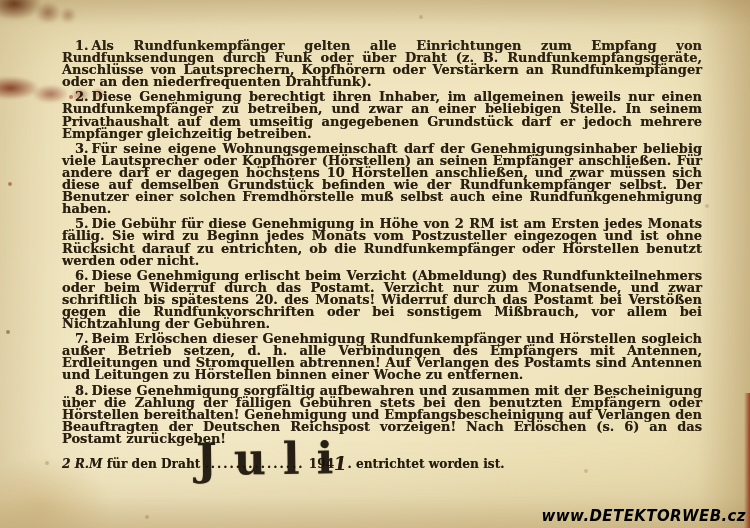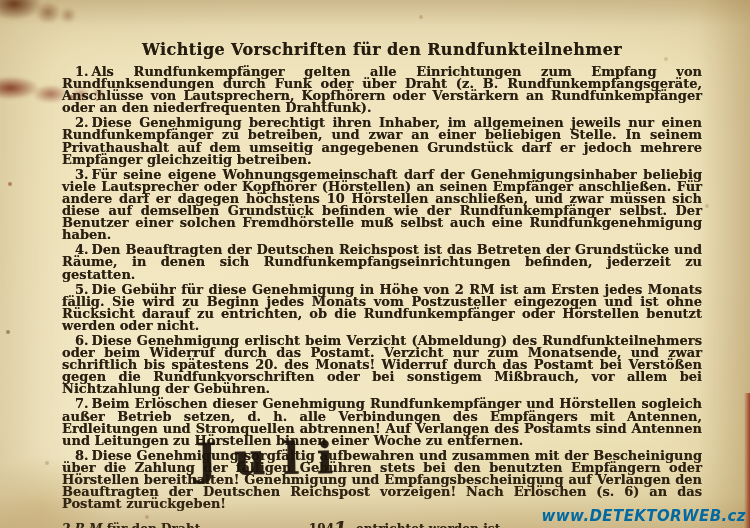--- a/index.html
+++ b/index.html
@@ -82,40 +82,38 @@
   .month-stamp{
     position:absolute;left:196px;top:433px;
     font-size:44px;font-weight:bold;letter-spacing:17px;
     color:rgba(26,18,10,.88);transform:rotate(-.6deg);
     text-shadow:0 0 1px rgba(26,18,10,.5);
     pointer-events:none;
   }
   .watermark{
     position:absolute;right:4px;bottom:3px;
     font-family:"DejaVu Sans",sans-serif;font-style:italic;font-weight:bold;
-    font-size:15px;letter-spacing:.4px;color:#0369a1;
+    font-size:15px;letter-spacing:.4px;color:#000000;
   }
 </style>
 </head>
 <body>
 
 <div class="paper"></div>
 <div class="stain stain-corner"></div>
 <div class="stain stain-left-streak"></div>
 <div class="stain stain-bottom-left"></div>
 <div class="specks"></div>
 
 <div class="page">
-  <h1 class="title">Wichtige Vorschriften für den Rundfunkteilnehmer</h1>
 
   <div>
     <p class="reg"><span class="num">1.</span><span>Als Rundfunkempfänger gelten alle Einrichtungen zum Empfang von Rundfunksendungen durch Funk oder über Draht (z. B. Rundfunkempfangsgeräte, Anschlüsse von Lautsprechern, Kopfhörern oder Verstärkern an Rundfunkempfänger oder an den niederfrequenten Drahtfunk).</span></p>
     <p class="reg"><span class="num">2.</span><span>Diese Genehmigung berechtigt ihren Inhaber, im allgemeinen jeweils nur einen Rundfunkempfänger zu betreiben, und zwar an einer beliebigen Stelle. In seinem Privathaushalt auf dem umseitig angegebenen Grundstück darf er jedoch mehrere Empfänger gleichzeitig betreiben.</span></p>
     <p class="reg"><span class="num">3.</span><span>Für seine eigene Wohnungsgemeinschaft darf der Genehmigungsinhaber beliebig viele Lautsprecher oder Kopfhörer (Hörstellen) an seinen Empfänger anschließen. Für andere darf er dagegen höchstens 10 Hörstellen anschließen, und zwar müssen sich diese auf demselben Grundstück befinden wie der Rundfunkempfänger selbst. Der Benutzer einer solchen Fremdhörstelle muß selbst auch eine Rundfunkgenehmigung haben.</span></p>
-    <p class="reg"><span class="num">4.</span><span>Den Beauftragten der Deutschen Reichspost ist das Betreten der Grundstücke und Räume, in denen sich Rundfunkempfangseinrichtungen befinden, jederzeit zu gestatten.</span></p>
     <p class="reg"><span class="num">5.</span><span>Die Gebühr für diese Genehmigung in Höhe von 2 RM ist am Ersten jedes Monats fällig. Sie wird zu Beginn jedes Monats vom Postzusteller eingezogen und ist ohne Rücksicht darauf zu entrichten, ob die Rundfunkempfänger oder Hörstellen benutzt werden oder nicht.</span></p>
     <p class="reg"><span class="num">6.</span><span>Diese Genehmigung erlischt beim Verzicht (Abmeldung) des Rundfunkteilnehmers oder beim Widerruf durch das Postamt. Verzicht nur zum Monatsende, und zwar schriftlich bis spätestens 20. des Monats! Widerruf durch das Postamt bei Verstößen gegen die Rundfunkvorschriften oder bei sonstigem Mißbrauch, vor allem bei Nichtzahlung der Gebühren.</span></p>
     <p class="reg"><span class="num">7.</span><span>Beim Erlöschen dieser Genehmigung Rundfunkempfänger und Hörstellen sogleich außer Betrieb setzen, d. h. alle Verbindungen des Empfängers mit Antennen, Erdleitungen und Stromquellen abtrennen! Auf Verlangen des Postamts sind Antennen und Leitungen zu Hörstellen binnen einer Woche zu entfernen.</span></p>
     <p class="reg"><span class="num">8.</span><span>Diese Genehmigung sorgfältig aufbewahren und zusammen mit der Bescheinigung über die Zahlung der fälligen Gebühren stets bei den benutzten Empfängern oder Hörstellen bereithalten! Genehmigung und Empfangsbescheinigung auf Verlangen den Beauftragten der Deutschen Reichspost vorzeigen! Nach Erlöschen (s. 6) an das Postamt zurückgeben!</span></p>
   </div>
 
   <div class="cert">
     <div class="cert-line2">
       <span class="amount">2 R.M</span>
       <span>für den Draht</span>

